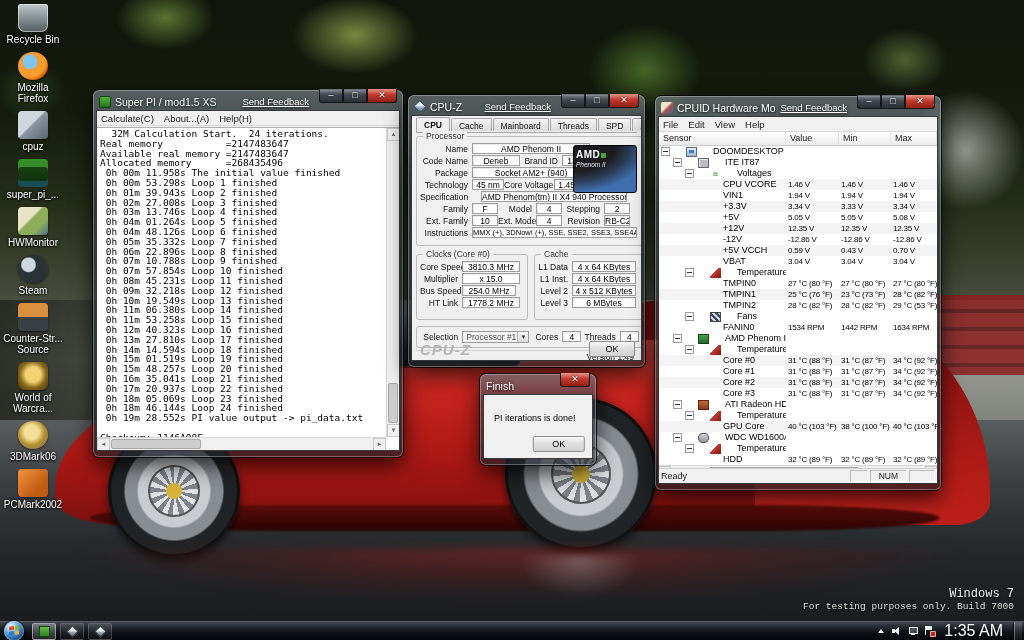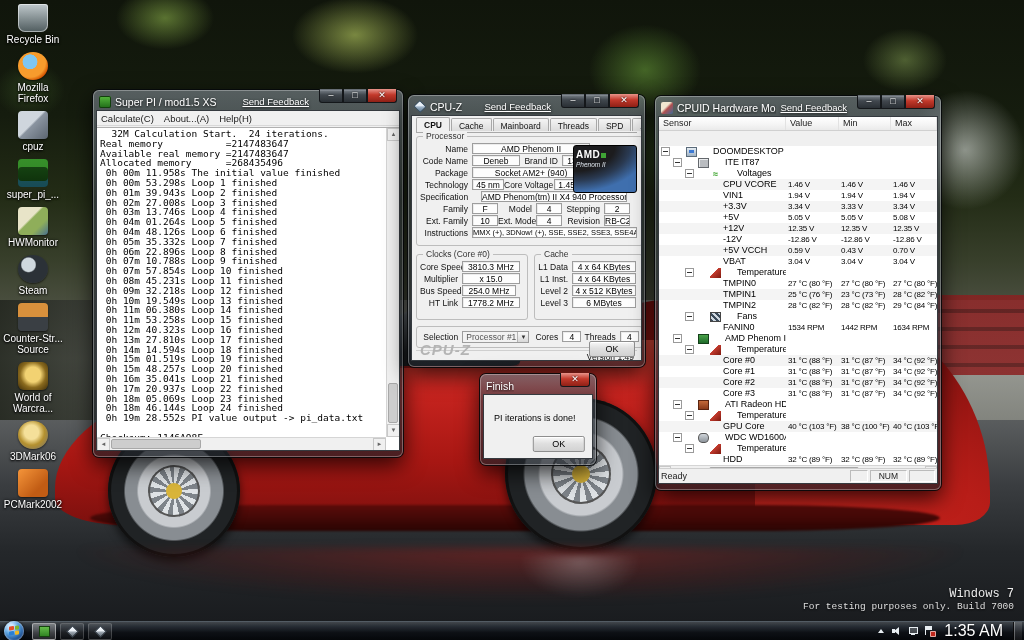--- a/index.html
+++ b/index.html
@@ -481,20 +481,26 @@
       <span class="app-ico hwm"></span>
       <span class="title-text">CPUID Hardware Monitor</span>
       <span class="send-feedback">Send Feedback</span>
       <span class="capbtns">
         <span class="capbtn first">–</span>
         <span class="capbtn">□</span>
         <span class="capbtn close">✕</span>
       </span>
     </div>
     <div class="client">
+      <div class="menubar">
+        <span class="menu-item">File</span>
+          <span class="menu-item">Edit</span>
+          <span class="menu-item">View</span>
+          <span class="menu-item">Help</span>
+      </div>
       <div id="hwm-header">
         <span class="hcell">Sensor</span>
           <span class="hcell">Value</span>
           <span class="hcell">Min</span>
           <span class="hcell">Max</span>
       </div>
       <div id="hwm-rows">
 
           <div class="hw-row node" style="--indent: 0;">
             <span class="hw-sensor">
@@ -640,21 +646,21 @@
             <span class="hw-val">28 °C (82 °F)</span>
           </div>
 
           <div class="hw-row leaf" style="--indent: 3;">
             <span class="hw-sensor">
 
               <span class="hw-label">TMPIN2</span>
             </span>
             <span class="hw-val">28 °C (82 °F)</span>
             <span class="hw-val">28 °C (82 °F)</span>
-            <span class="hw-val">29 °C (84 °F)</span>
+            <span class="hw-val">29 °C (53 °F)</span>
           </div>
 
           <div class="hw-row node" style="--indent: 2;">
             <span class="hw-sensor">
               <span class="expander"></span>
               <span class="tree-icon" data-icon="fans-icon"></span>
               <span class="hw-label">Fans</span>
             </span>
             <span class="hw-val"></span>
             <span class="hw-val"></span>

